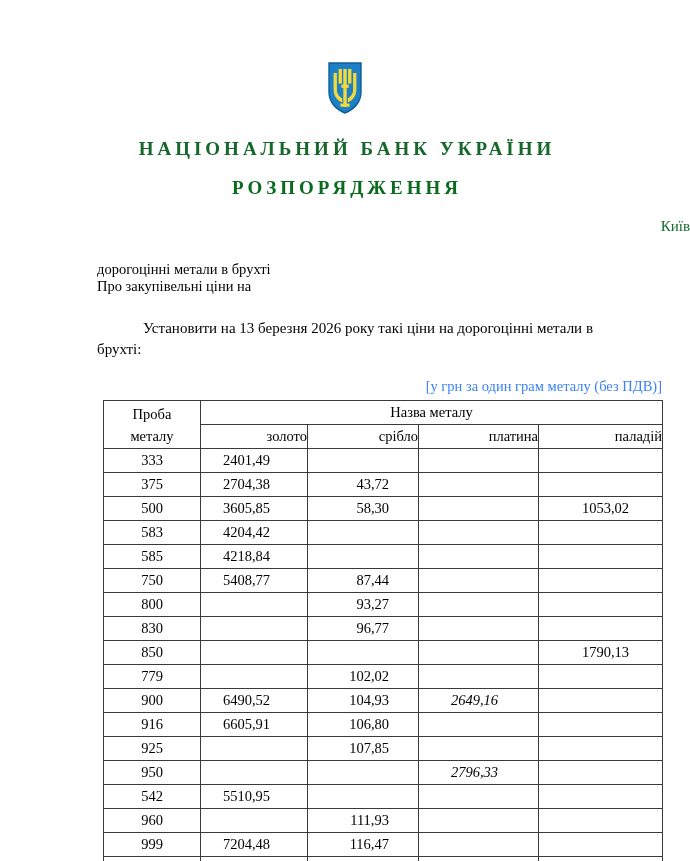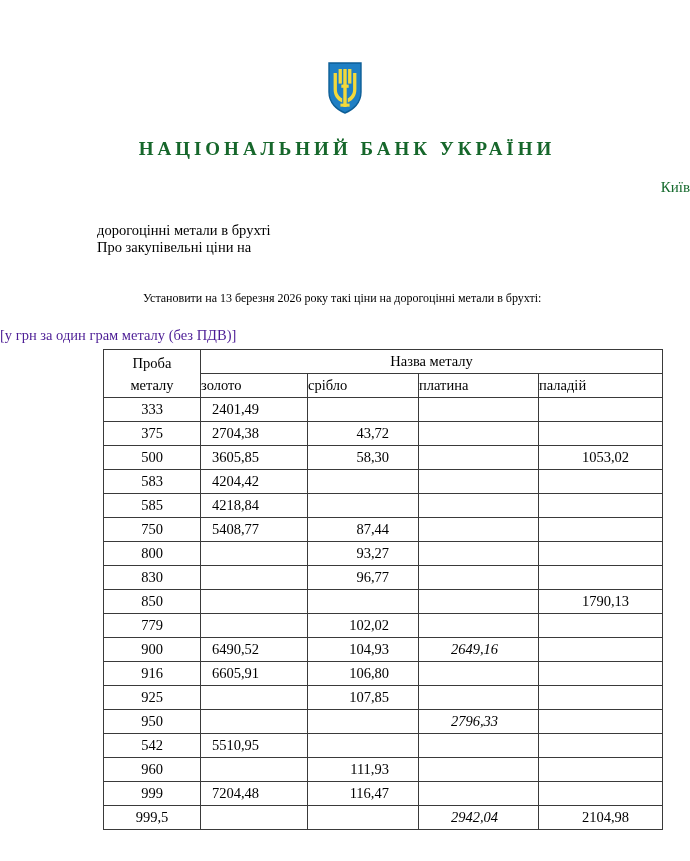--- a/index.html
+++ b/index.html
@@ -71,33 +71,34 @@
     margin: 26px 0 0 97px;
     font-size: 14.5px;
     line-height: 17px;
     color: #000;
     max-width: 330px;
   }
   .subject div { white-space: nowrap; }
 
   
   .body-par {
-    margin: 32px 97px 0 97px;
-    font-size: 12px;
+    margin: 23px 97px 0 97px;
+    font-size: 15px;
     line-height: 21px;
     text-align: justify;
     text-indent: 46px;
     color: #000;
   }
 
   
   .units-note {
     margin: 18px 28px 0 0;
+    text-align: right;
     font-size: 14.5px;
-    color: #4c1d95;
+    color: #3b82f6;
   }
 
   
   .table-wrap {
     margin: 5px 0 0 103px;
     width: 559px;
   }
   table.prices {
     border-collapse: collapse;
     width: 559px;
@@ -117,31 +118,31 @@
     text-align: center;
     line-height: 22px;
     padding: 0 4px;
   }
   th.proba-head .l1 { display: block; }
   th.proba-head .l2 { display: block; }
   th.group-head {
     height: 24px;
   }
   th.metal-head {
-    text-align: left;
+    text-align: right;
     height: 24px;
   }
   td.proba-cell {
     text-align: center;
   }
   td.val-cell {
     text-align: right;
     padding-right: 26px;
   }
-  td.val-cell.gold    { padding-right: 48px; }
+  td.val-cell.gold    { padding-right: 37px; }
   td.val-cell.silver  { padding-right: 29px; }
   td.val-cell.plat    { padding-right: 40px; font-style: italic; }
   td.val-cell.pall    { padding-right: 33px; }
 
   col.c-proba  { width: 97px;  }
   col.c-gold   { width: 107px; }
   col.c-silver { width: 111px; }
   col.c-plat   { width: 120px; }
   col.c-pall   { width: 124px; }
 </style>
@@ -162,20 +163,21 @@
           <path d="M20.1 7 h3.3 v14.6 h-3.3 Z"></path>
           <path d="M13.3 22.6 h7.4 v3.2 h-7.4 Z"></path>
           <path d="M12.4 41.6 h9.2 v3.1 h-9.2 Z"></path>
         </g>
       </svg>
     </span>
   </div>
 
   <div class="org-title">НАЦІОНАЛЬНИЙ БАНК УКРАЇНИ</div>
 
+  <div class="doc-type">РОЗПОРЯДЖЕННЯ</div>
 
   <div class="city">Київ</div>
 
   <div class="subject">
     <div>дорогоцінні метали в брухті</div>
     <div>Про закупівельні ціни на</div>
   </div>
 
   <div class="body-par">Установити на 13 березня 2026 року такі ціни на дорогоцінні метали в брухті:</div>
 

